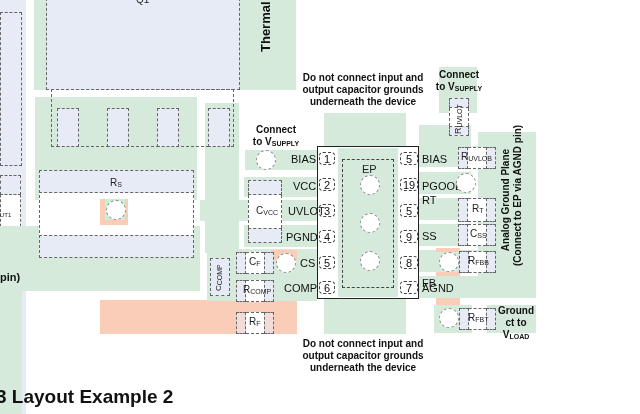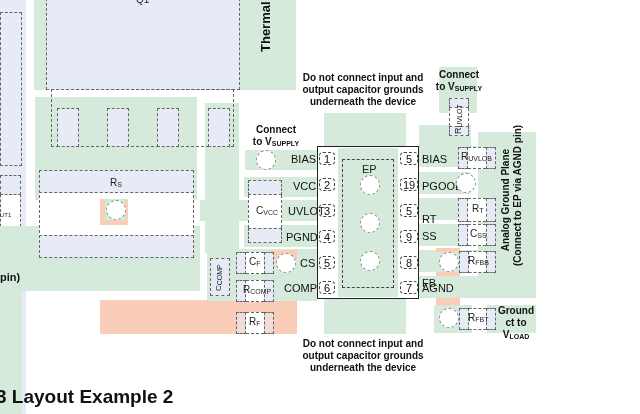--- a/index.html
+++ b/index.html
@@ -132,21 +132,21 @@
 <div class="o" style="left:436px;top:248px;width:24px;height:4px;"></div>
 <div class="o" style="left:436px;top:272px;width:24px;height:4px;"></div>
 <div class="g" style="left:419px;top:276px;width:110px;height:22px;"></div>
 <div class="o" style="left:436px;top:298px;width:24px;height:7px;"></div>
 
 <div class="pinnum" style="left:400px;top:152px;width:18px;">5</div>
 <div class="pin" style="left:422px;top:153px;">BIAS</div>
 <div class="pinnum" style="left:400px;top:178px;width:18px;">19</div>
 <div class="pin" style="left:422px;top:180px;">PGOOD</div>
 <div class="pinnum" style="left:400px;top:204px;width:18px;">5</div>
-<div class="pin" style="left:422px;top:213px;">RT</div>
+<div class="pin" style="left:422px;top:194px;">RT</div>
 <div class="pinnum" style="left:400px;top:230px;width:18px;">9</div>
 <div class="pin" style="left:422px;top:230px;">SS</div>
 <div class="pinnum" style="left:400px;top:256px;width:18px;">8</div>
 <div class="pin" style="left:422px;top:257px;margin-top:20px;">FB</div>
 <div class="pinnum" style="left:400px;top:281px;width:18px;">7</div>
 <div class="pin" style="left:422px;top:282px;">AGND</div>
 
 <div class="g" style="left:439px;top:67px;width:38px;height:46px;"></div>
 <div class="note" style="left:434px;top:69px;width:50px;">
   <div>Connect</div>

